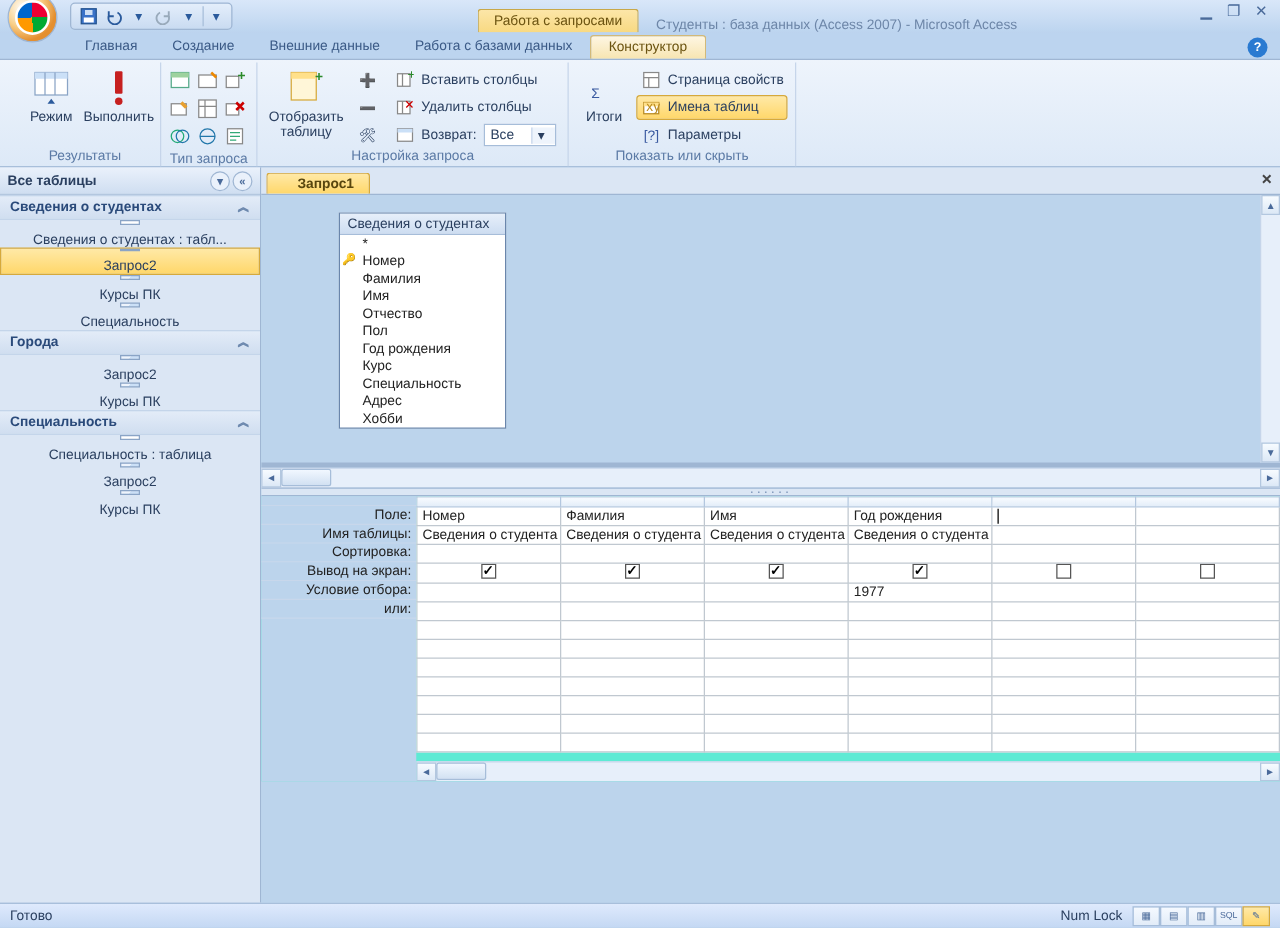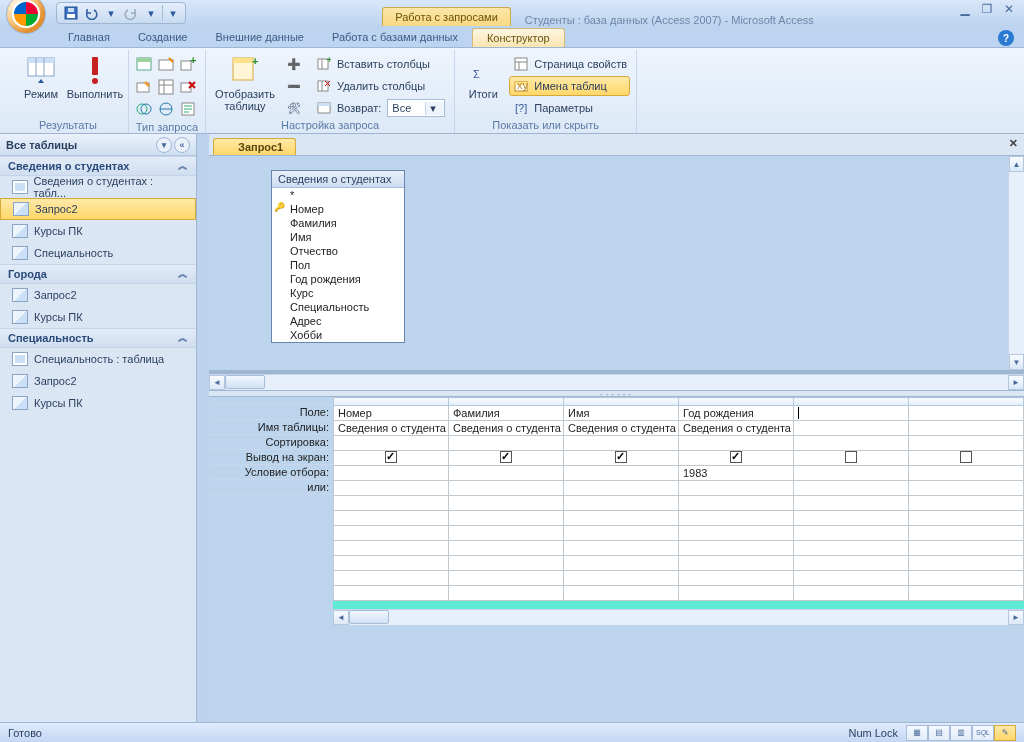--- a/index.html
+++ b/index.html
@@ -34,28 +34,28 @@
 .smallgrid { display:grid; grid-template-columns: repeat(3,20px); grid-auto-rows:20px; gap:2px; }
 .sic { width:18px; height:18px; display:flex; align-items:center; justify-content:center; }
 .rowbtns { display:flex; flex-direction:column; gap:2px; }
 .rowbtn { display:flex; align-items:center; gap:4px; height:20px; padding:0 3px; color:#2a3f5f;}
 .rowbtn.selected{ background:linear-gradient(#ffe9a7,#ffd76a); border:1px solid #d6a93b; border-radius:3px; padding:0 2px;}
 .combo { display:inline-flex; align-items:center; border:1px solid #a6bdd9; background:#fff; height:18px; margin-left:2px;}
 .combo span{ padding:0 14px 0 4px;}
 .combo .dd{ width:14px; text-align:center; border-left:1px solid #c6d5ea; background:#eef4fc;}
 
 
-.main { height: 588px; display:flex;gap:12px; }
+.main { height: 588px; display:flex; }
 .nav { width: 231px; background:#dbe6f4; border-right:1px solid #9fb6d3; display:flex; flex-direction:column;}
 .nav-head { height:22px; background:linear-gradient(#eaf1fb,#cfdef1); border-bottom:1px solid #b3c7df; display:flex; align-items:center; padding:0 6px; color:#2a3f5f; font-weight:bold;}
 .nav-head .spacer{flex:1;}
 .nav-head .chev{ width:16px; height:16px; border:1px solid #9fb6d3; border-radius:50%; background:#eaf1fb; display:flex; align-items:center; justify-content:center; font-size:9px; color:#4a6a9a; margin-left:2px;}
 .nav-group-h { height:20px; background:linear-gradient(#e3ecf8,#d0def0); border-top:1px solid #c4d5ea; border-bottom:1px solid #c4d5ea; display:flex; align-items:center; padding:0 8px; color:#2a4a7a; font-weight:bold;}
 .nav-group-h .exp{ margin-left:auto; color:#6a86ac; font-size:10px;}
-.nav-item { height:22px; display:flex; align-items:center; padding:0 12px; gap:6px; color:#2a3f5f; }
+.nav-item { height:22px; display:flex; align-items:center; padding:0 12px; gap:6px; color:#2a3f5f;flex-direction:column; }
 .nav-item.sel { background:linear-gradient(#ffe9a7,#ffd76a); border:1px solid #d6a93b;}
 .nav-item .ni{ width:16px; height:14px; background:#fff; border:1px solid #8aa4c6; display:inline-block; position:relative;}
 .nav-item .ni.tbl::before{ content:""; position:absolute; left:2px; right:2px; top:2px; bottom:2px; background:linear-gradient(#cbe0f7,#cbe0f7);}
 .nav-item .ni.qry{ background:linear-gradient(135deg,#eef4fc 50%,#cbe0f7 50%);}
 
 .content { flex:1; display:flex; flex-direction:column; background:#bcd4ec;}
 .obj-tabs { height:22px; background:#dbe6f4; border-bottom:1px solid #9fb6d3; display:flex; align-items:flex-end; padding-left:4px; position:relative;}
 .obj-tab { background:linear-gradient(#ffe9a7,#ffd76a); border:1px solid #d6a93b; border-bottom:none; padding:2px 12px 2px 6px; display:flex; align-items:center; gap:4px; border-radius:3px 3px 0 0; font-weight:bold; color:#58460e;}
 .obj-close{ position:absolute; right:6px; top:3px; font-weight:bold; color:#444;}
 
@@ -504,21 +504,21 @@
               <td class="chkcell"><span class="chk on"></span></td>
               <td class="chkcell"><span class="chk on"></span></td>
               <td class="chkcell"><span class="chk on"></span></td>
               <td class="chkcell"><span class="chk"></span></td>
               <td class="chkcell"><span class="chk"></span></td>
             </tr>
             <tr>
               <td></td>
                   <td></td>
                   <td></td>
-              <td>1983</td>
+              <td>1977</td>
               <td></td>
                   <td></td>
             </tr>
             <tr>
                   <td></td>
                   <td></td>
                   <td></td>
                   <td></td>
                   <td></td>
                   <td></td>

